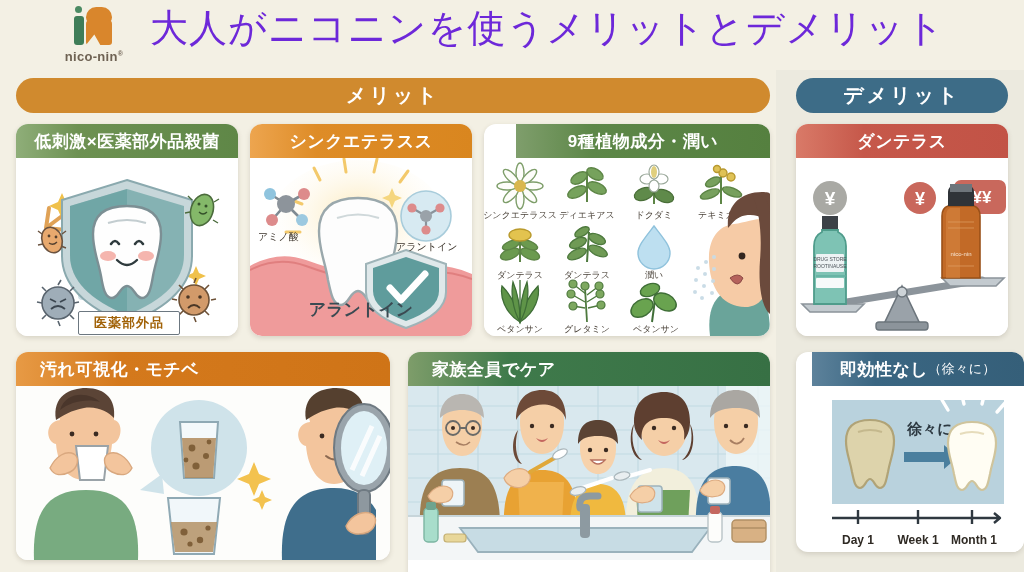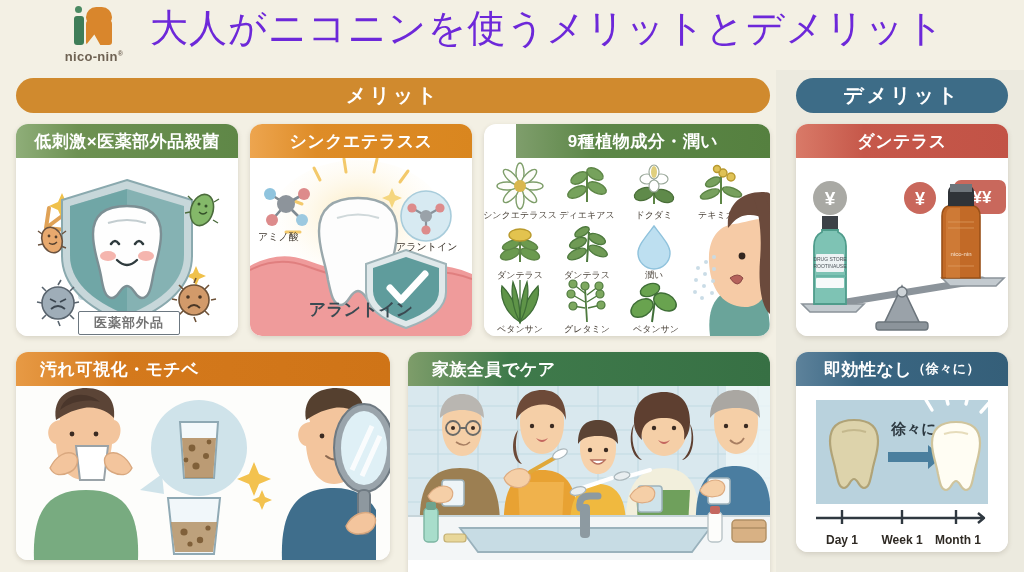--- a/index.html
+++ b/index.html
@@ -35,38 +35,38 @@
   .banner-demerit{left:796px;top:78px;width:212px;background:#3d6c87;}
 
   .right-panel{position:absolute;left:776px;top:70px;width:248px;height:502px;background:#eceadf;}
 
   
   .card{position:absolute;background:#fff;border-radius:12px;overflow:hidden;
         box-shadow:0 2px 5px rgba(90,80,60,.18);display:flex;flex-direction:column;}
   .card-head{height:34px;flex:none;display:flex;align-items:center;justify-content:center;
              color:#fff;font-size:17px;font-weight:bold;letter-spacing:.5px;white-space:nowrap;}
   .card-head.left-align{justify-content:flex-start;padding-left:24px;}
-  .card-head small{font-size:13px;font-weight:bold;}
+  .card-head small{font-size:13px;font-weight:normal;}
   .card-body{flex:1;position:relative;overflow:hidden;}
 
   .h-green{background:linear-gradient(90deg,#8fae79 0%,#6d9152 28%,#5f8747 100%);}
   .h-green2{background:linear-gradient(90deg,#7f9e6c 0%,#5d8748 30%,#55803f 100%);margin-left:32px;}
   .h-green3{background:linear-gradient(90deg,#7e9d6a 0%,#3f7a4b 28%,#377044 100%);}
   .h-orange{background:linear-gradient(90deg,#eda54f 0%,#de8c27 30%,#d9861f 100%);}
   .h-orange2{background:linear-gradient(90deg,#e79a45 0%,#d4791c 28%,#cf7417 100%);}
   .h-red{background:linear-gradient(90deg,#d97a68 0%,#c6584a 32%,#c25346 100%);}
   .h-blue{background:linear-gradient(90deg,#5d829b 0%,#3a6682 30%,#355f79 100%);}
 
   .c1{left:16px;top:124px;width:222px;height:212px;}
   .c2{left:250px;top:124px;width:222px;height:212px;}
   .c3{left:484px;top:124px;width:286px;height:212px;}
   .c4{left:16px;top:352px;width:374px;height:208px;}
   .c5{left:408px;top:352px;width:362px;height:269px;}
   .d1{left:796px;top:124px;width:212px;height:212px;}
-  .d2{left:796px;top:352px;width:212px;height:200px;}
+  .d2{left:796px;top:352px;width:212px;height:200px;padding-left:16px;}
 
   svg{display:block;}
   .lbl{font-size:9px;fill:#4a4239;font-family:"Liberation Sans",sans-serif;}
   .lbl-b{font-size:10px;fill:#3d352c;font-family:"Liberation Sans",sans-serif;}
   .tl{font-size:12px;font-weight:bold;fill:#2f2a24;font-family:"Liberation Sans",sans-serif;}
 </style>
 </head>
 <body>
 
 <div id="stage">
@@ -134,21 +134,21 @@
           <path d="M35 151 q7 -6 14 0" stroke="#3c4650" stroke-width="1.8" fill="none"></path>
           </g>
         <g>
             <circle cx="178" cy="142" r="15" fill="#d29a6a" stroke="#6d5137" stroke-width="1.6"></circle>
           <path d="M178 125 l2 -5 M161 142 l-5 -1 M195 142 l5 -1 M178 159 l2 5 M167 131 l-4 -4 M189 131 l4 -4 M167 153 l-4 4 M189 153 l4 4" stroke="#6d5137" stroke-width="1.6"></path>
           <circle cx="172" cy="139" r="1.8" fill="#4b3726"></circle>
             <circle cx="184" cy="139" r="1.8" fill="#4b3726"></circle>
           <path d="M172 150 q6 -6 12 0" stroke="#4b3726" stroke-width="1.8" fill="none"></path>
           </g>
       </svg>
-      <div style="position:absolute;left:62px;top:153px;width:100px;height:22px;border:1.6px solid #6c7780;background:#fff;border-radius:2px;display:flex;align-items:center;justify-content:center;font-size:13px;color:#737373;font-weight:bold;letter-spacing:1px;">医薬部外品</div>
+      <div style="position:absolute;left:62px;top:153px;width:100px;height:22px;border:1.6px solid #6c7780;background:#fff;border-radius:2px;display:flex;align-items:center;justify-content:center;font-size:13px;color:#a16207;font-weight:bold;letter-spacing:1px;">医薬部外品</div>
     </div>
   </div>
 
   <div class="card c2">
     <div class="card-head h-orange">シンクエテラスス</div>
     <div class="card-body">
       <svg width="222" height="178" viewBox="0 0 222 178">
         <defs>
           <radialGradient id="glow" cx="50%" cy="40%" r="55%">
             <stop offset="0%" stop-color="#fce9b8"></stop>

